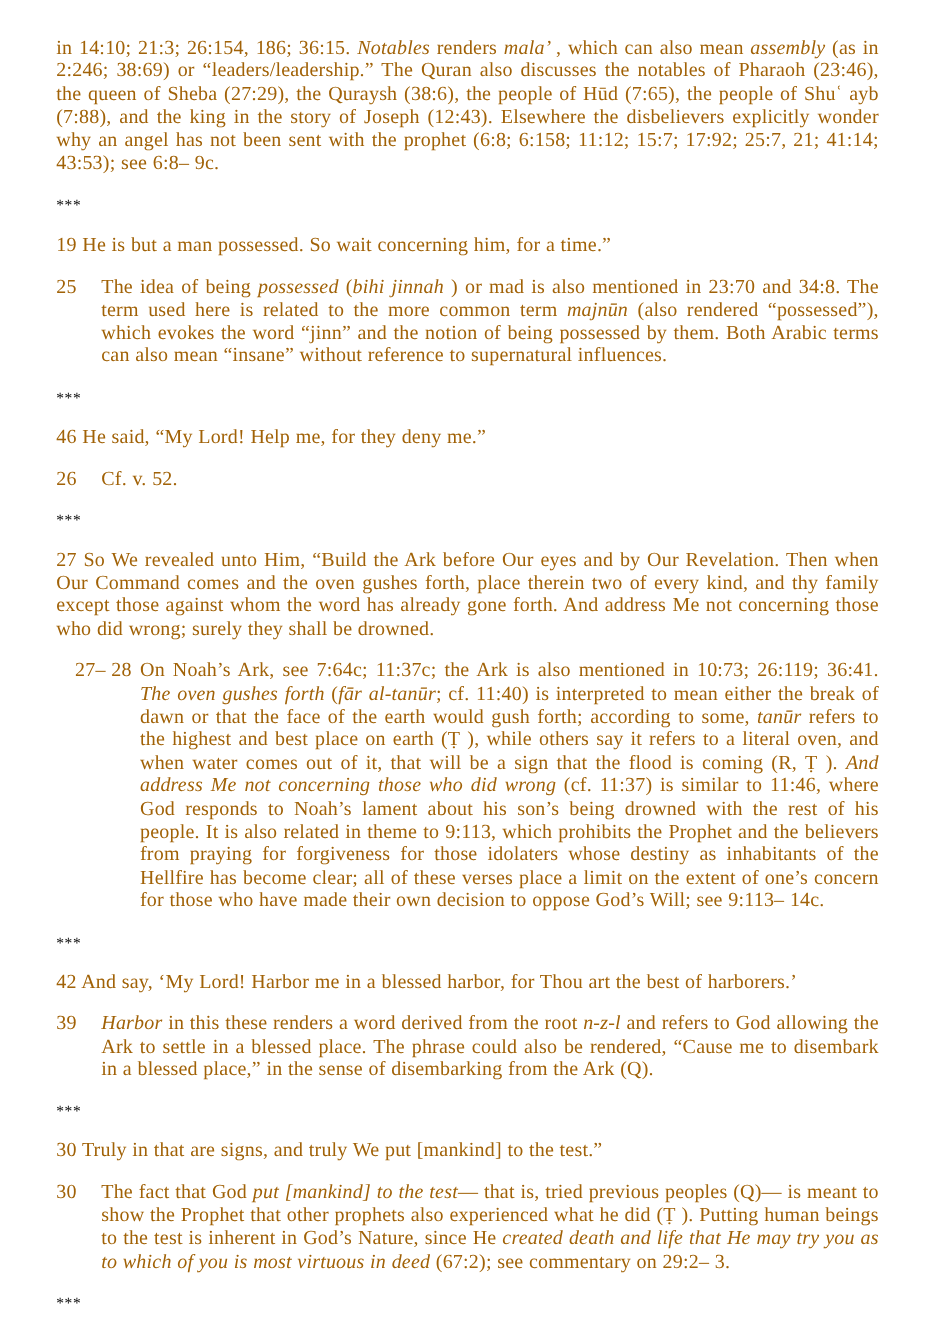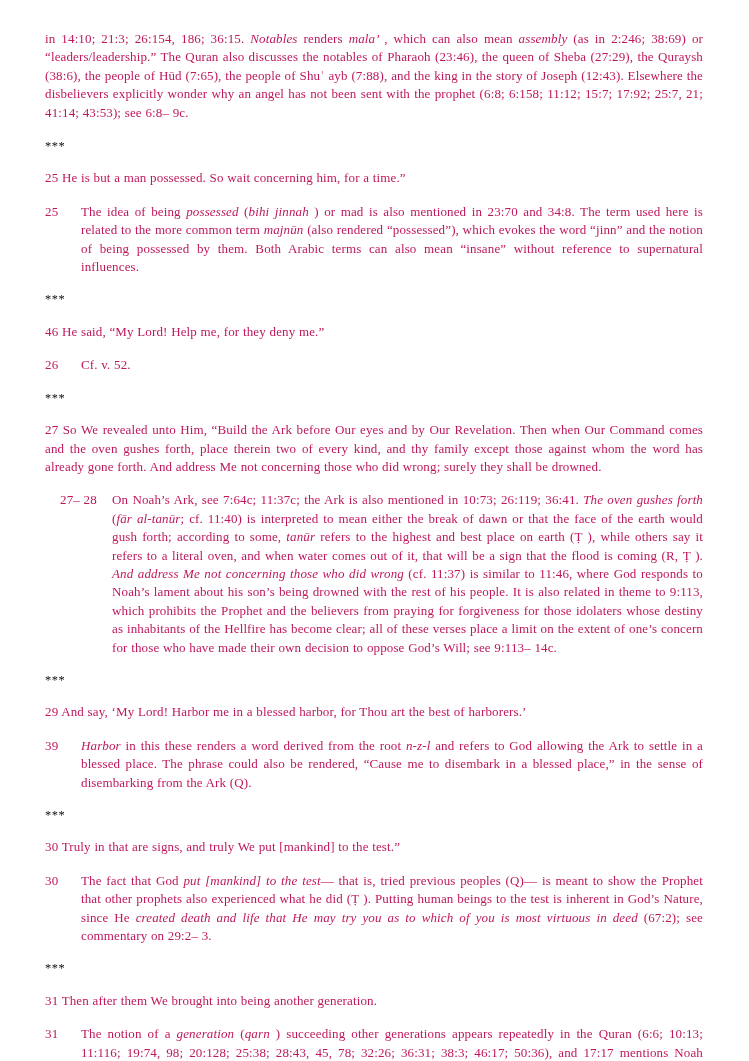--- a/index.html
+++ b/index.html
@@ -20,28 +20,28 @@
     box-sizing: border-box;
     overflow: hidden;
   }
   .content {
     position: absolute;
     left: 45px;
     top: 30px;
     width: 658px;
   }
   .para {
-    font-size: 13px;
+    font-size: 16px;
     line-height: 18.4px;
     text-align: justify;
     text-justify: inter-word;
     margin: 0 0 14px 0;
     letter-spacing: 0.01em;
     word-spacing: 0.02em;
-    color: #be185d;
+    color: #a16207;
   }
   .para.verse {
     margin-bottom: 15px;
   }
   
   .para.commentary {
     padding-left: 36px;
     text-indent: -36px;
   }
   .para.commentary .num {
@@ -72,30 +72,30 @@
     -webkit-font-smoothing: antialiased;
   }
 </style>
 </head>
 <body>
 
 <div class="page">
   <div class="content" id="content">
       <p class="para verse"><span>in 14:10; 21:3; 26:154, 186; 36:15. </span><i>Notables</i><span> renders </span><i>mala’ </i><span>, which can also mean </span><i>assembly</i><span> (as in 2:246; 38:69) or “leaders/leadership.” The Quran also discusses the notables of Pharaoh (23:46), the queen of Sheba (27:29), the Quraysh (38:6), the people of Hūd (7:65), the people of Shuʿ ayb (7:88), and the king in the story of Joseph (12:43). Elsewhere the disbelievers explicitly wonder why an angel has not been sent with the prophet (6:8; 6:158; 11:12; 15:7; 17:92; 25:7, 21; 41:14; 43:53); see 6:8– 9c.</span></p>
       <p class="sep">***</p>
-      <p class="para verse"><span>25 He is but a man possessed. So wait concerning him, for a time.”</span></p>
+      <p class="para verse"><span>19 He is but a man possessed. So wait concerning him, for a time.”</span></p>
       <p class="para commentary"><span class="num">25</span><span>The idea of being </span><i>possessed</i><span> (</span><i>bihi jinnah </i><span>) or mad is also mentioned in 23:70 and 34:8. The term used here is related to the more common term </span><i>majnūn</i><span> (also rendered “possessed”), which evokes the word “jinn” and the notion of being possessed by them. Both Arabic terms can also mean “insane” without reference to supernatural influences.</span></p>
       <p class="sep">***</p>
       <p class="para verse"><span>46 He said, “My Lord! Help me, for they deny me.”</span></p>
       <p class="para commentary"><span class="num">26</span><span>Cf. v. 52.</span></p>
       <p class="sep">***</p>
       <p class="para verse"><span>27 So We revealed unto Him, “Build the Ark before Our eyes and by Our Revelation. Then when Our Command comes and the oven gushes forth, place therein two of every kind, and thy family except those against whom the word has already gone forth. And address Me not concerning those who did wrong; surely they shall be drowned.</span></p>
       <p class="para commentary wide-num"><span class="num wide">27– 28</span><span>On Noah’s Ark, see 7:64c; 11:37c; the Ark is also mentioned in 10:73; 26:119; 36:41. </span><i>The oven gushes forth</i><span> (</span><i>fār al-tanūr</i><span>; cf. 11:40) is interpreted to mean either the break of dawn or that the face of the earth would gush forth; according to some, </span><i>tanūr</i><span> refers to the highest and best place on earth (Ṭ ), while others say it refers to a literal oven, and when water comes out of it, that will be a sign that the flood is coming (R, Ṭ ). </span><i>And address Me not concerning those who did wrong</i><span> (cf. 11:37) is similar to 11:46, where God responds to Noah’s lament about his son’s being drowned with the rest of his people. It is also related in theme to 9:113, which prohibits the Prophet and the believers from praying for forgiveness for those idolaters whose destiny as inhabitants of the Hellfire has become clear; all of these verses place a limit on the extent of one’s concern for those who have made their own decision to oppose God’s Will; see 9:113– 14c.</span></p>
       <p class="sep">***</p>
-      <p class="para verse"><span>29 And say, ‘My Lord! Harbor me in a blessed harbor, for Thou art the best of harborers.’</span></p>
+      <p class="para verse"><span>42 And say, ‘My Lord! Harbor me in a blessed harbor, for Thou art the best of harborers.’</span></p>
       <p class="para commentary"><span class="num">39</span><i>Harbor</i><span> in this these renders a word derived from the root </span><i>n-z-l</i><span> and refers to God allowing the Ark to settle in a blessed place. The phrase could also be rendered, “Cause me to disembark in a blessed place,” in the sense of disembarking from the Ark (Q).</span></p>
       <p class="sep">***</p>
       <p class="para verse"><span>30 Truly in that are signs, and truly We put [mankind] to the test.”</span></p>
       <p class="para commentary"><span class="num">30</span><span>The fact that God </span><i>put [mankind] to the test</i><span>— that is, tried previous peoples (Q)— is meant to show the Prophet that other prophets also experienced what he did (Ṭ ). Putting human beings to the test is inherent in God’s Nature, since He </span><i>created death and life that He may try you as to which of you is most virtuous in deed</i><span> (67:2); see commentary on 29:2– 3.</span></p>
       <p class="sep">***</p>
       <p class="para verse"><span>31 Then after them We brought into being another generation.</span></p>
       <p class="para commentary"><span class="num">31</span><span>The notion of a </span><i>generation</i><span> (</span><i>qarn </i><span>) succeeding other generations appears repeatedly in the Quran (6:6; 10:13; 11:116; 19:74, 98; 20:128; 25:38; 28:43, 45, 78; 32:26; 36:31; 38:3; 46:17; 50:36), and 17:17 mentions Noah specifically, </span></p>
     </div>
 </div>
 

